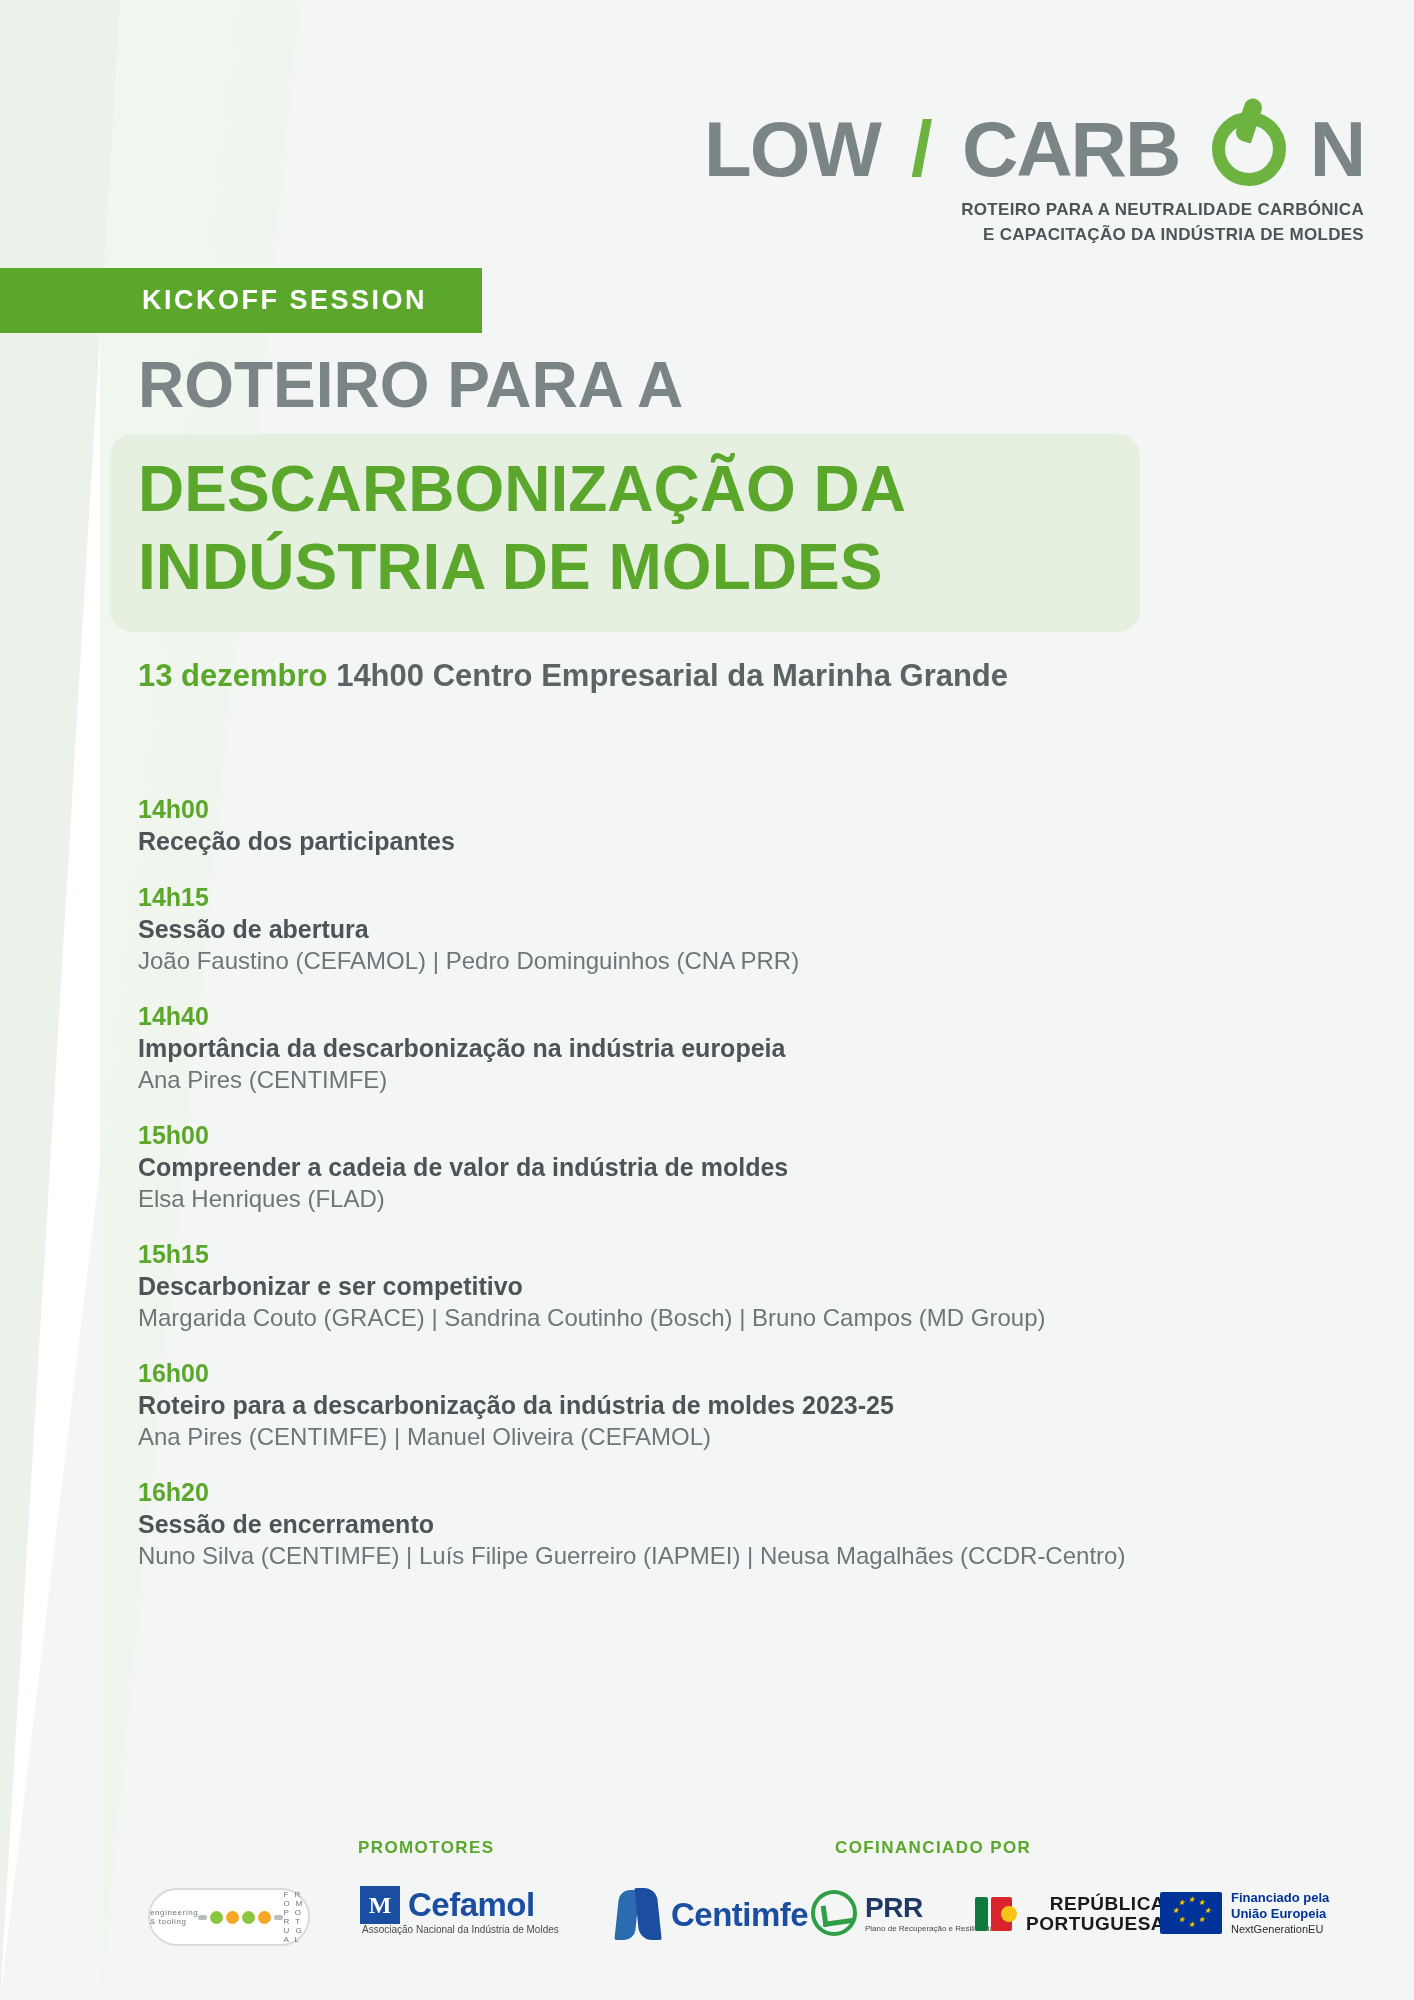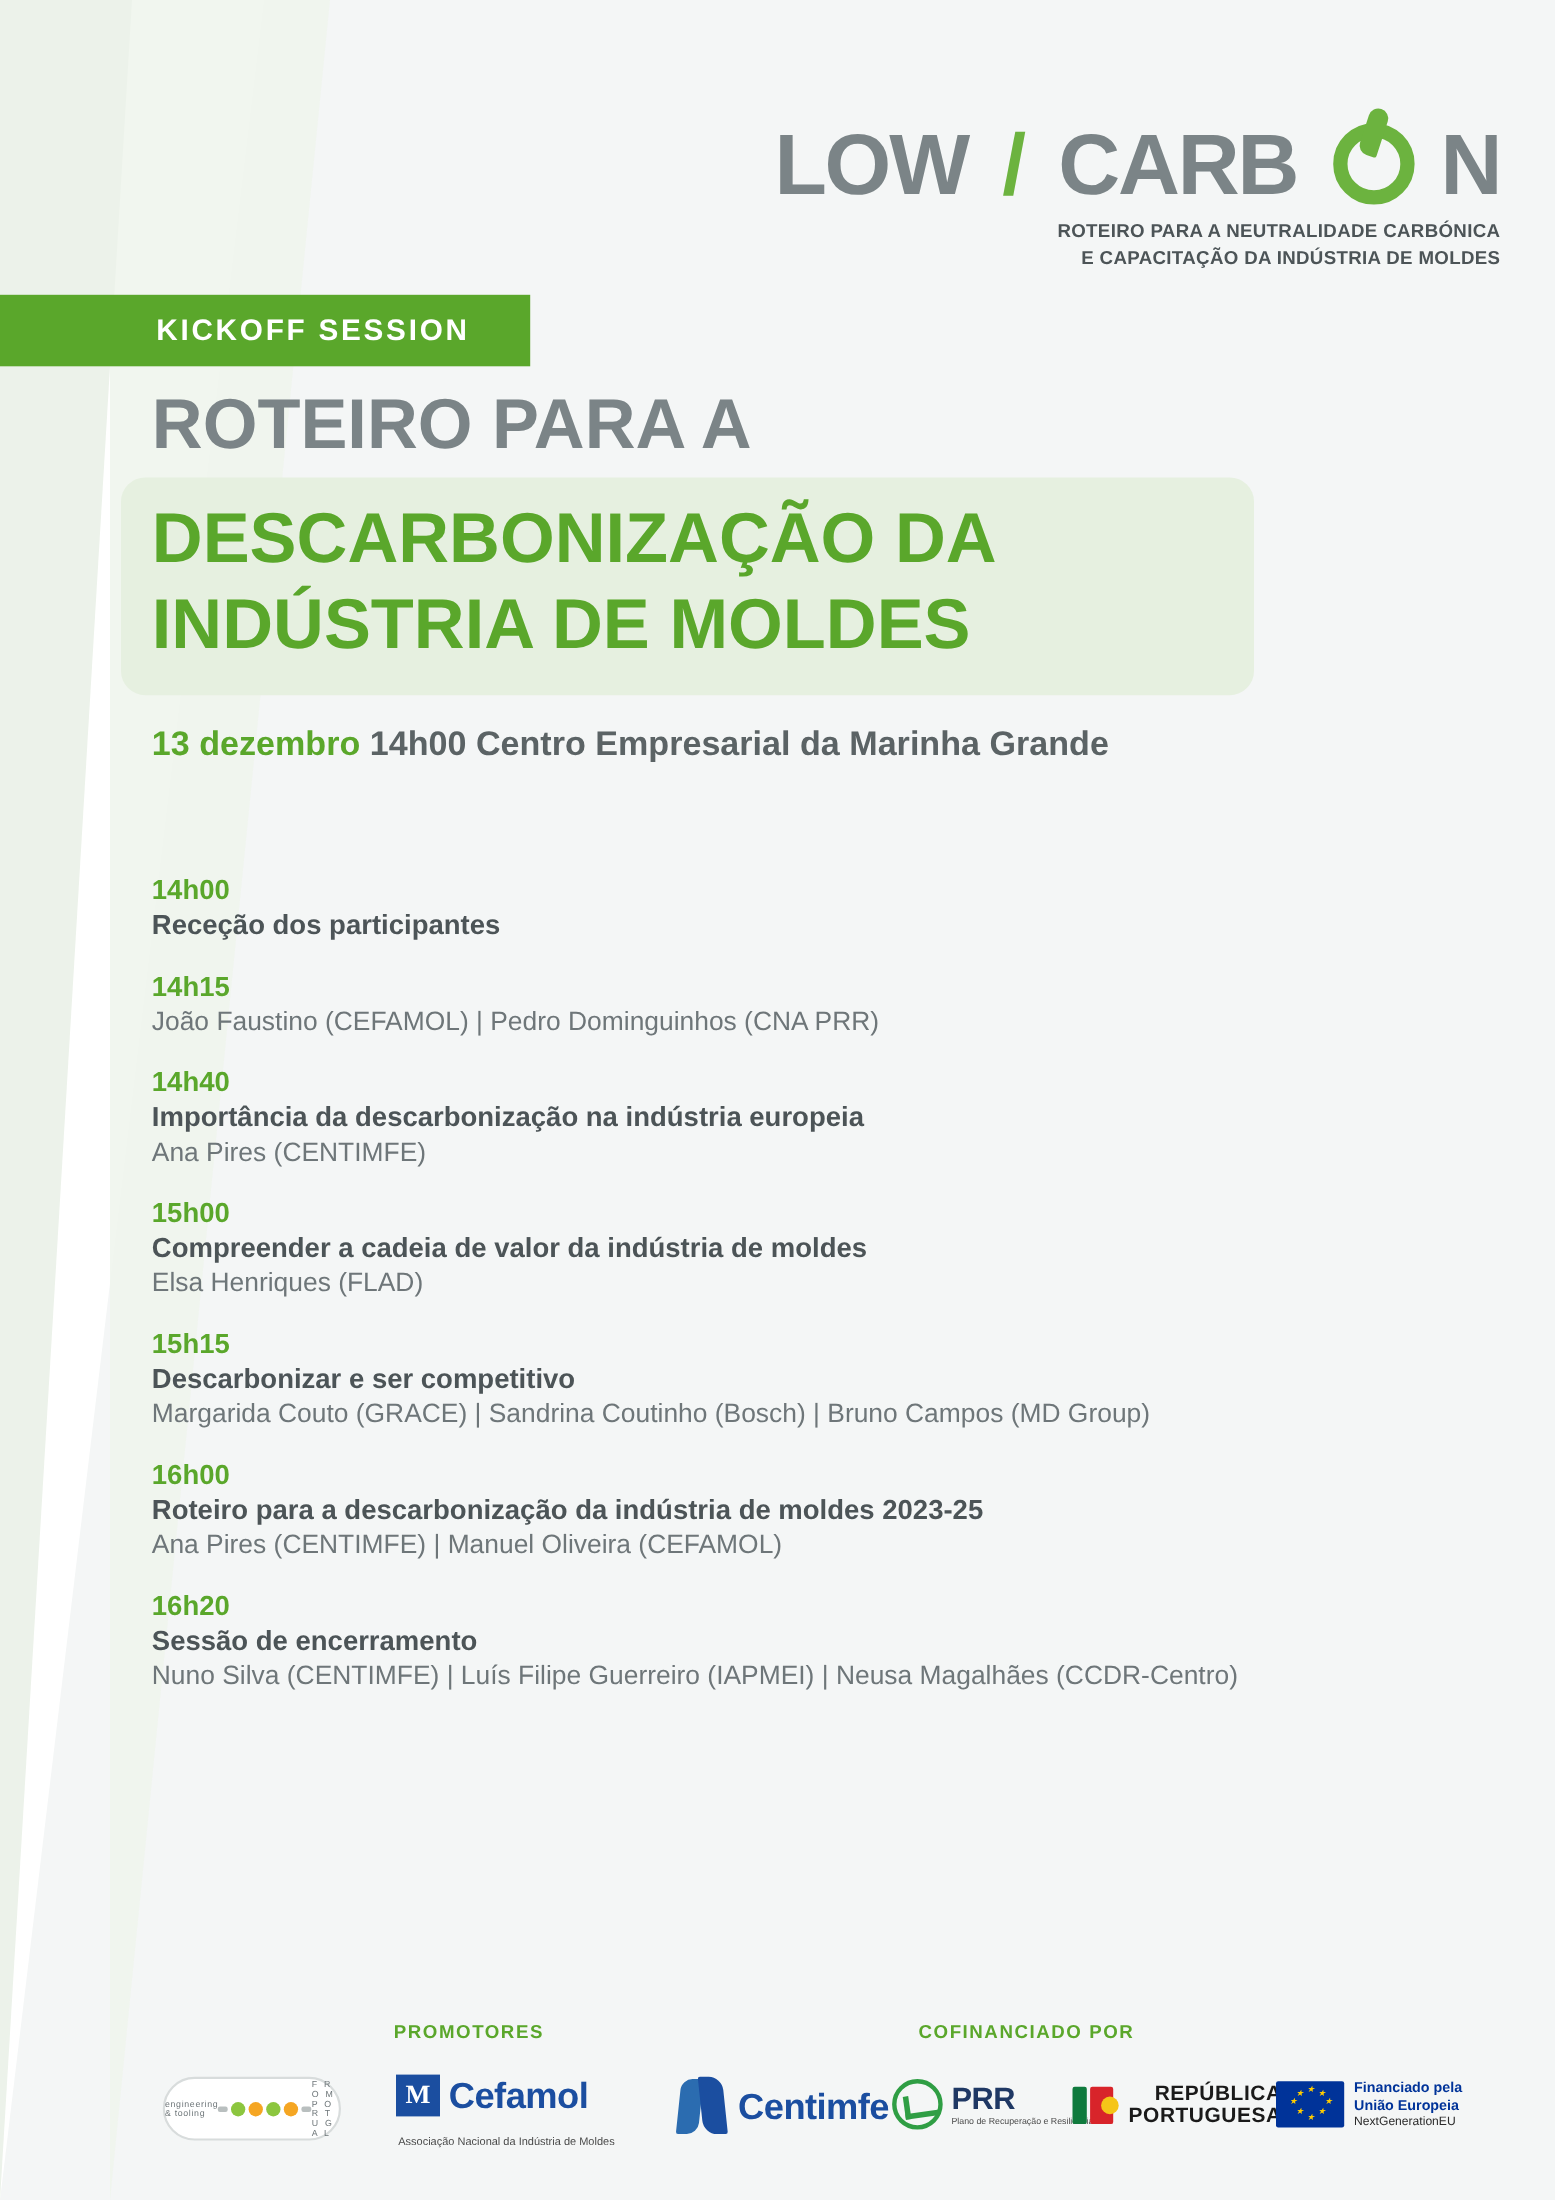--- a/index.html
+++ b/index.html
@@ -224,21 +224,21 @@
     color: #fff;
     font-size: 24px; font-weight: bold;
     display: flex; align-items: center; justify-content: center;
     font-family: "Liberation Serif", serif;
   }
   .cef-name {
     font-size: 33px; font-weight: bold; color: #1b4ea0;
     letter-spacing: -0.5px;
   }
   .cef-sub {
-    font-size: 10px; color: #4a4a4a; margin-top: 18px; margin-left: 2px;
+    font-size: 10px; color: #4a4a4a; margin-top: 0; margin-left: 2px;
   }
 
   
   .centimfe { left: 615px; top: 8px; gap: 10px; }
   .cent-mark {
     width: 46px; height: 54px;
     position: relative;
   }
   .cent-mark .b1 {
     position: absolute; left: 2px; top: 2px;
@@ -341,20 +341,21 @@
   <div class="program">
 
     <div class="slot">
       <div class="slot-time">14h00</div>
       <div class="slot-title">Receção dos participantes</div>
       <div class="slot-speakers"></div>
     </div>
 
     <div class="slot">
       <div class="slot-time">14h15</div>
+      <div class="slot-title">Sessão de abertura</div>
       <div class="slot-speakers">João Faustino (CEFAMOL) | Pedro Dominguinhos (CNA PRR)</div>
     </div>
 
     <div class="slot">
       <div class="slot-time">14h40</div>
       <div class="slot-title">Importância da descarbonização na indústria europeia</div>
       <div class="slot-speakers">Ana Pires (CENTIMFE)</div>
     </div>
 
     <div class="slot">

